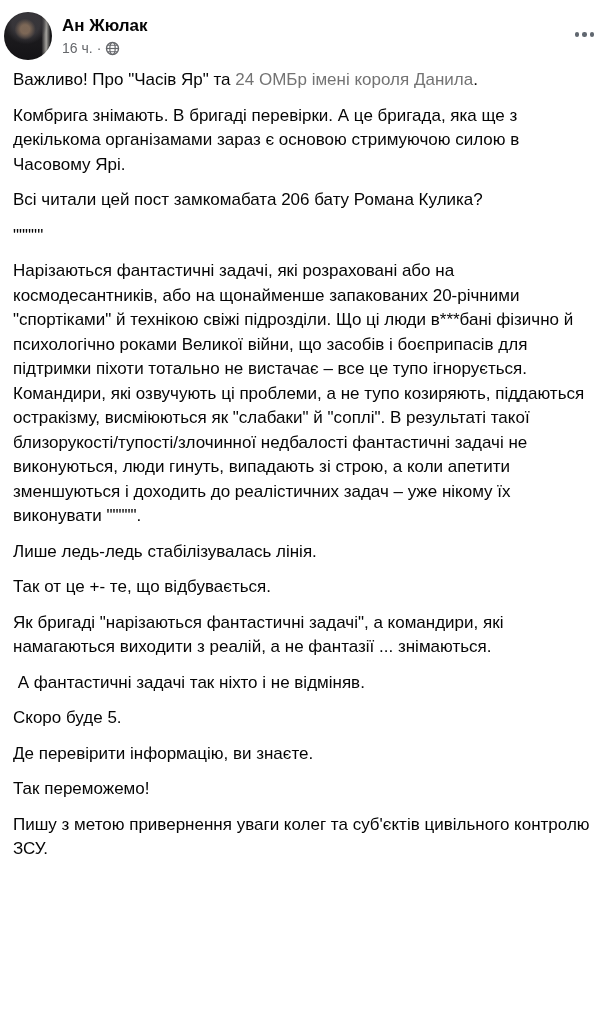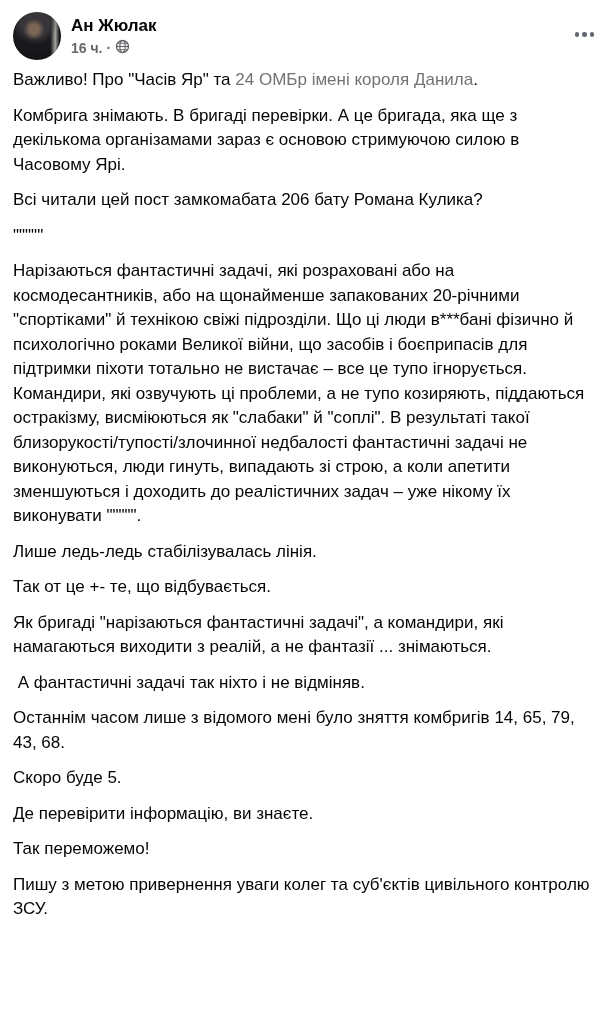--- a/index.html
+++ b/index.html
@@ -11,21 +11,21 @@
   .post {
     position: relative;
     width: 616px;
     min-height: 1017px;
     background: #ffffff;
     box-sizing: border-box;
   }
   .header {
     display: flex;
     align-items: flex-start;
-    padding: 12px 16px 4px 13px;
+    padding: 12px 16px 4px 4px;
     position: relative;
   }
   .avatar {
     width: 48px;
     height: 48px;
     border-radius: 50%;
     flex: 0 0 48px;
     cursor: pointer;
     background:
       radial-gradient(circle at 44% 36%, rgba(128,106,88,0.95) 0 11%, rgba(128,106,88,0) 26%),
@@ -40,27 +40,26 @@
   }
   .author {
     font-size: 17px;
     font-weight: 700;
     color: #050505;
     line-height: 21px;
     cursor: pointer;
   }
   .meta {
     display: flex;
-    align-items: flex-start;
+    align-items: center;
     gap: 4px;
     margin-top: 3px;
     font-size: 14px;
     color: #65676B;
     line-height: 18px;
-    font-weight: bold;
   }
   .meta .globe { display: inline-flex; }
   .menu-btn {
     position: absolute;
     right: 18px;
     top: 24px;
     display: flex;
     gap: 3px;
     padding: 8px 4px;
     cursor: pointer;
@@ -126,21 +125,20 @@
 
     <div>
         <p>Комбрига знімають. В бригаді перевірки. А це бригада, яка ще з декількома організамами зараз є основою стримуючою силою в Часовому Ярі.</p>
         <p>Всі читали цей пост замкомабата 206 бату Романа Кулика?</p>
         <p>"""""</p>
         <p>Нарізаються фантастичні задачі, які розраховані або на космодесантників, або на щонайменше запакованих 20-річними "спортіками" й технікою свіжі підрозділи. Що ці люди в***бані фізично й психологічно роками Великої війни, що засобів і боєприпасів для підтримки піхоти тотально не вистачає – все це тупо ігнорується. Командири, які озвучують ці проблеми, а не тупо козиряють, піддаються остракізму, висміюються як "слабаки" й "соплі". В результаті такої близорукості/тупості/злочинної недбалості фантастичні задачі не виконуються, люди гинуть, випадають зі строю, а коли апетити зменшуються і доходить до реалістичних задач – уже нікому їх виконувати """"".</p>
         <p>Лише ледь-ледь стабілізувалась лінія.</p>
         <p>Так от це +- те, що відбувається.</p>
         <p>Як бригаді "нарізаються фантастичні задачі", а командири, які намагаються виходити з реалій, а не фантазії ... знімаються.</p>
         <p> А фантастичні задачі так ніхто і не відміняв.</p>
-        <p>Останнім часом лише з відомого мені було зняття комбригів 14, 65, 79, 43, 68.</p>
         <p>Скоро буде 5.</p>
         <p>Де перевірити інформацію, ви знаєте.</p>
         <p>Так переможемо!</p>
         <p>Пишу з метою привернення уваги колег та суб'єктів цивільного контролю ЗСУ.</p>
       </div>
   </div>
 
 </div>
 
 </body></html>

